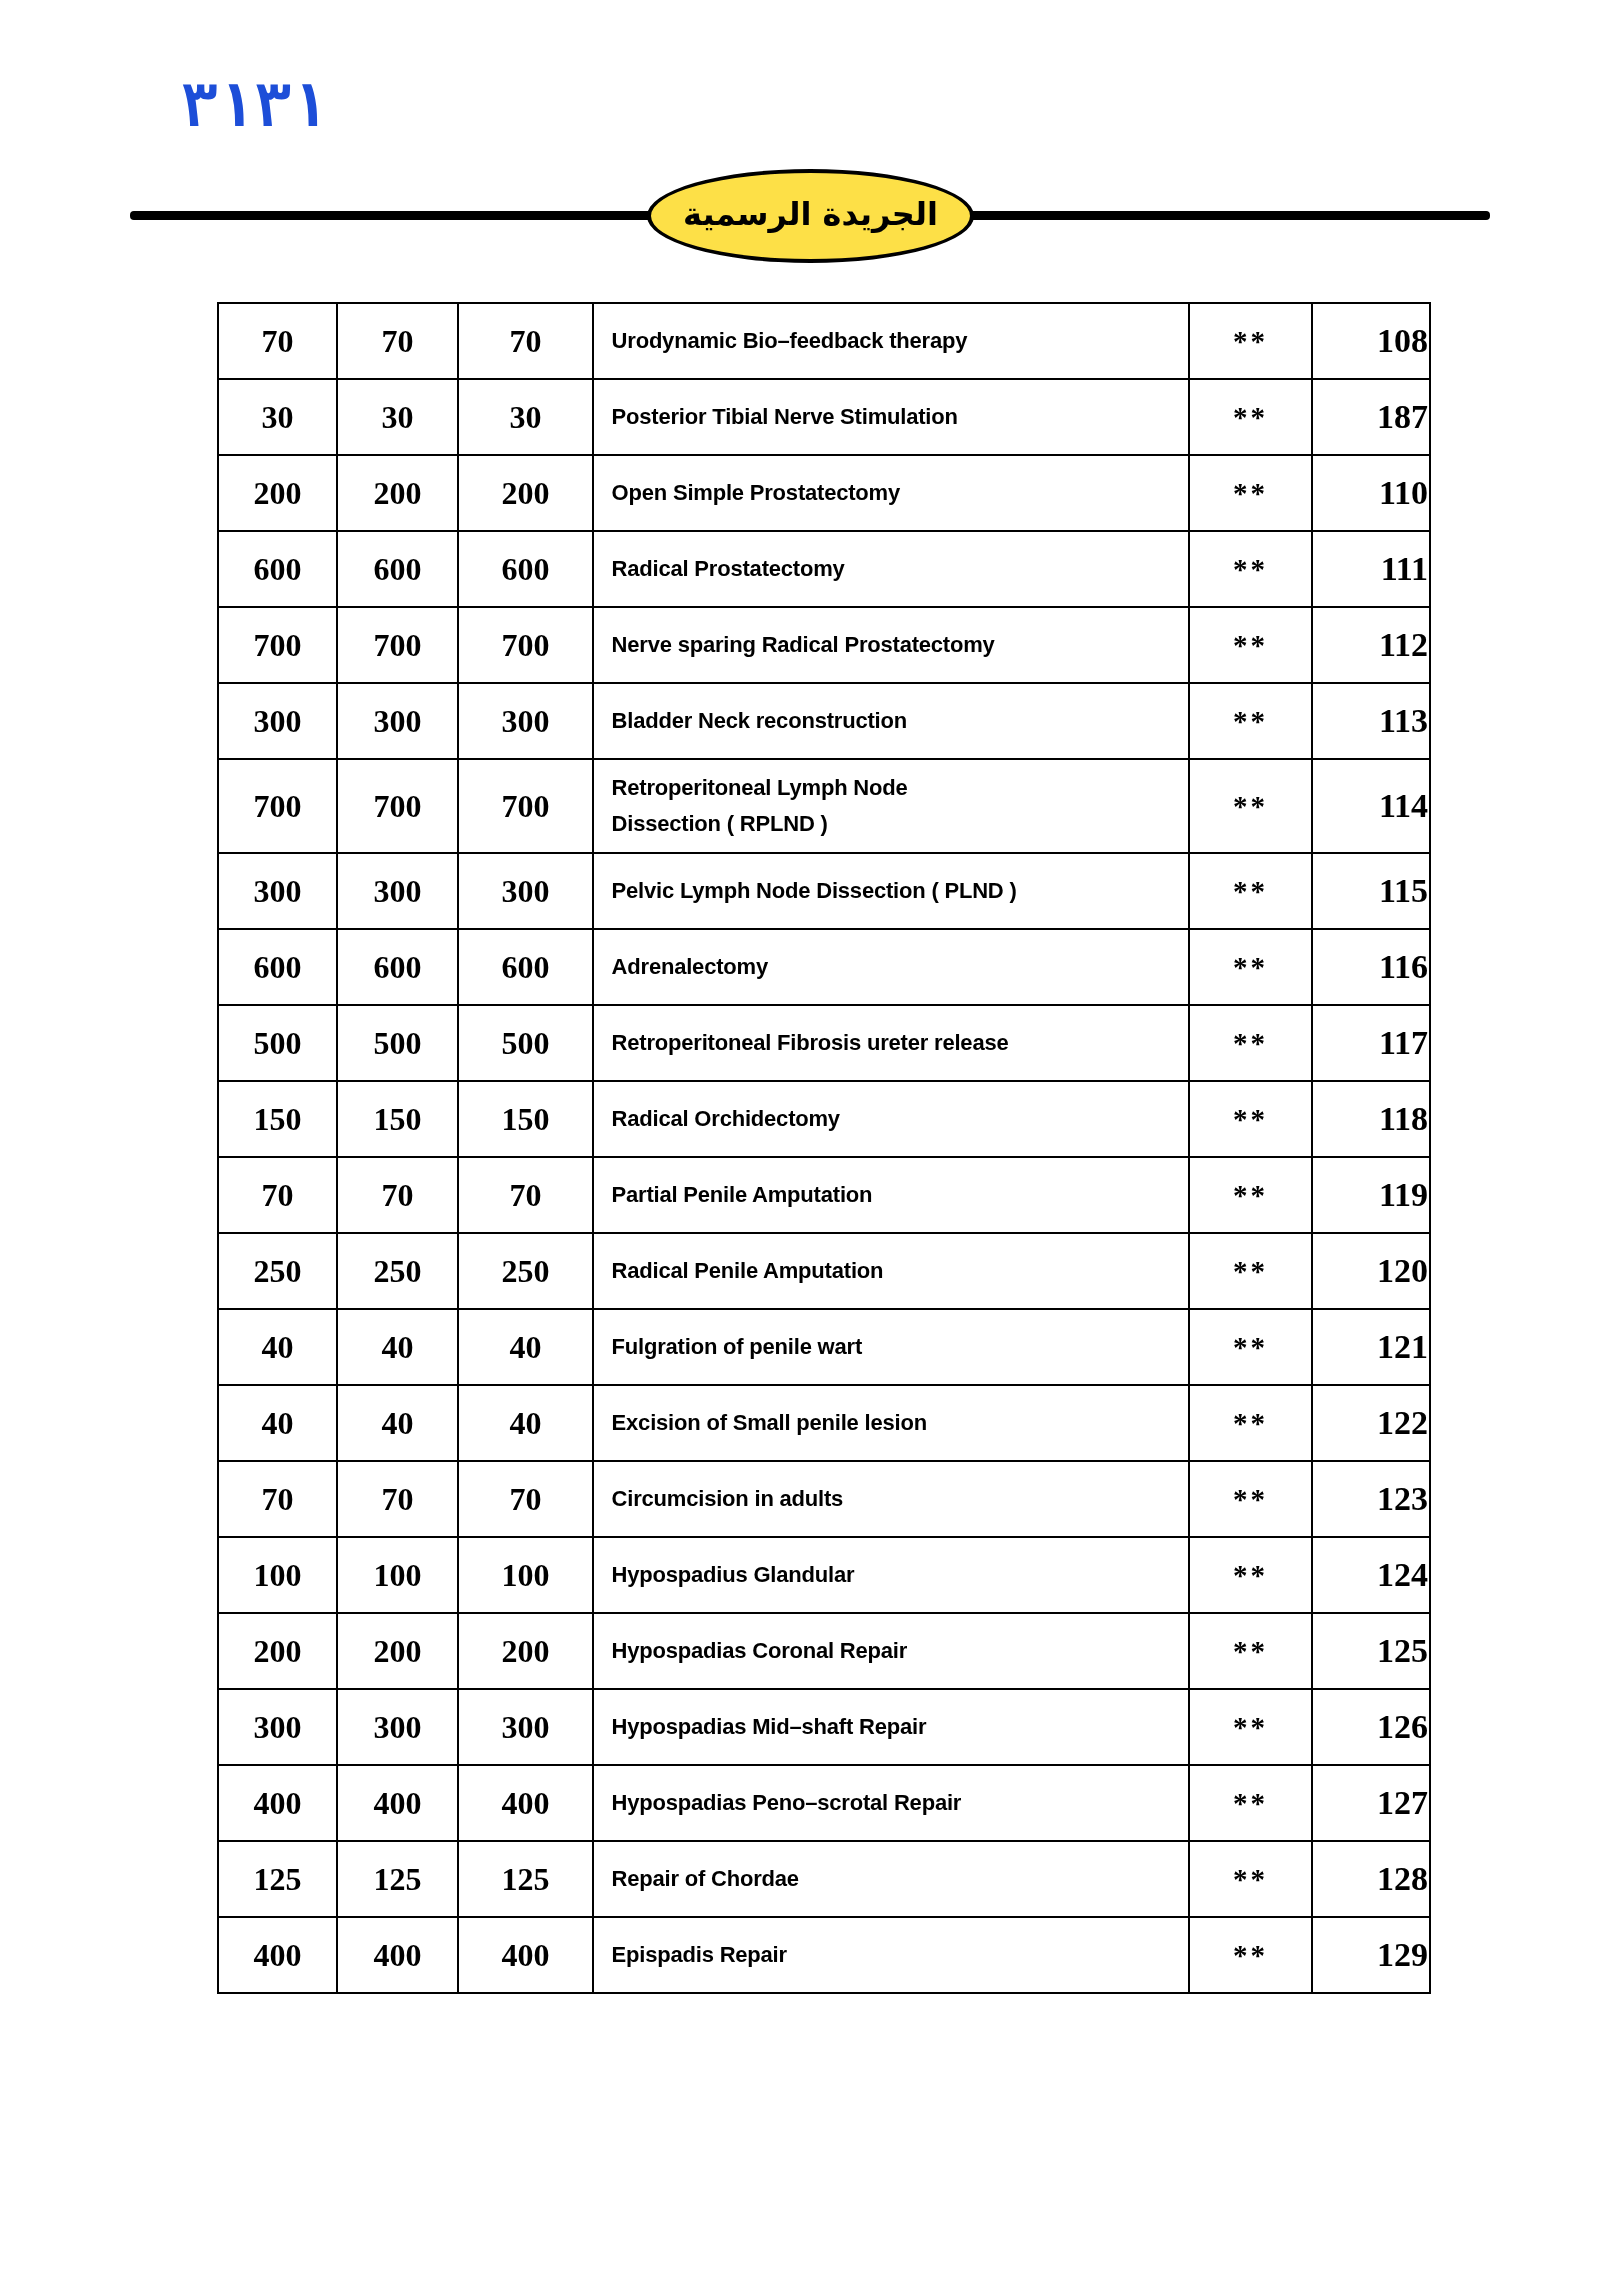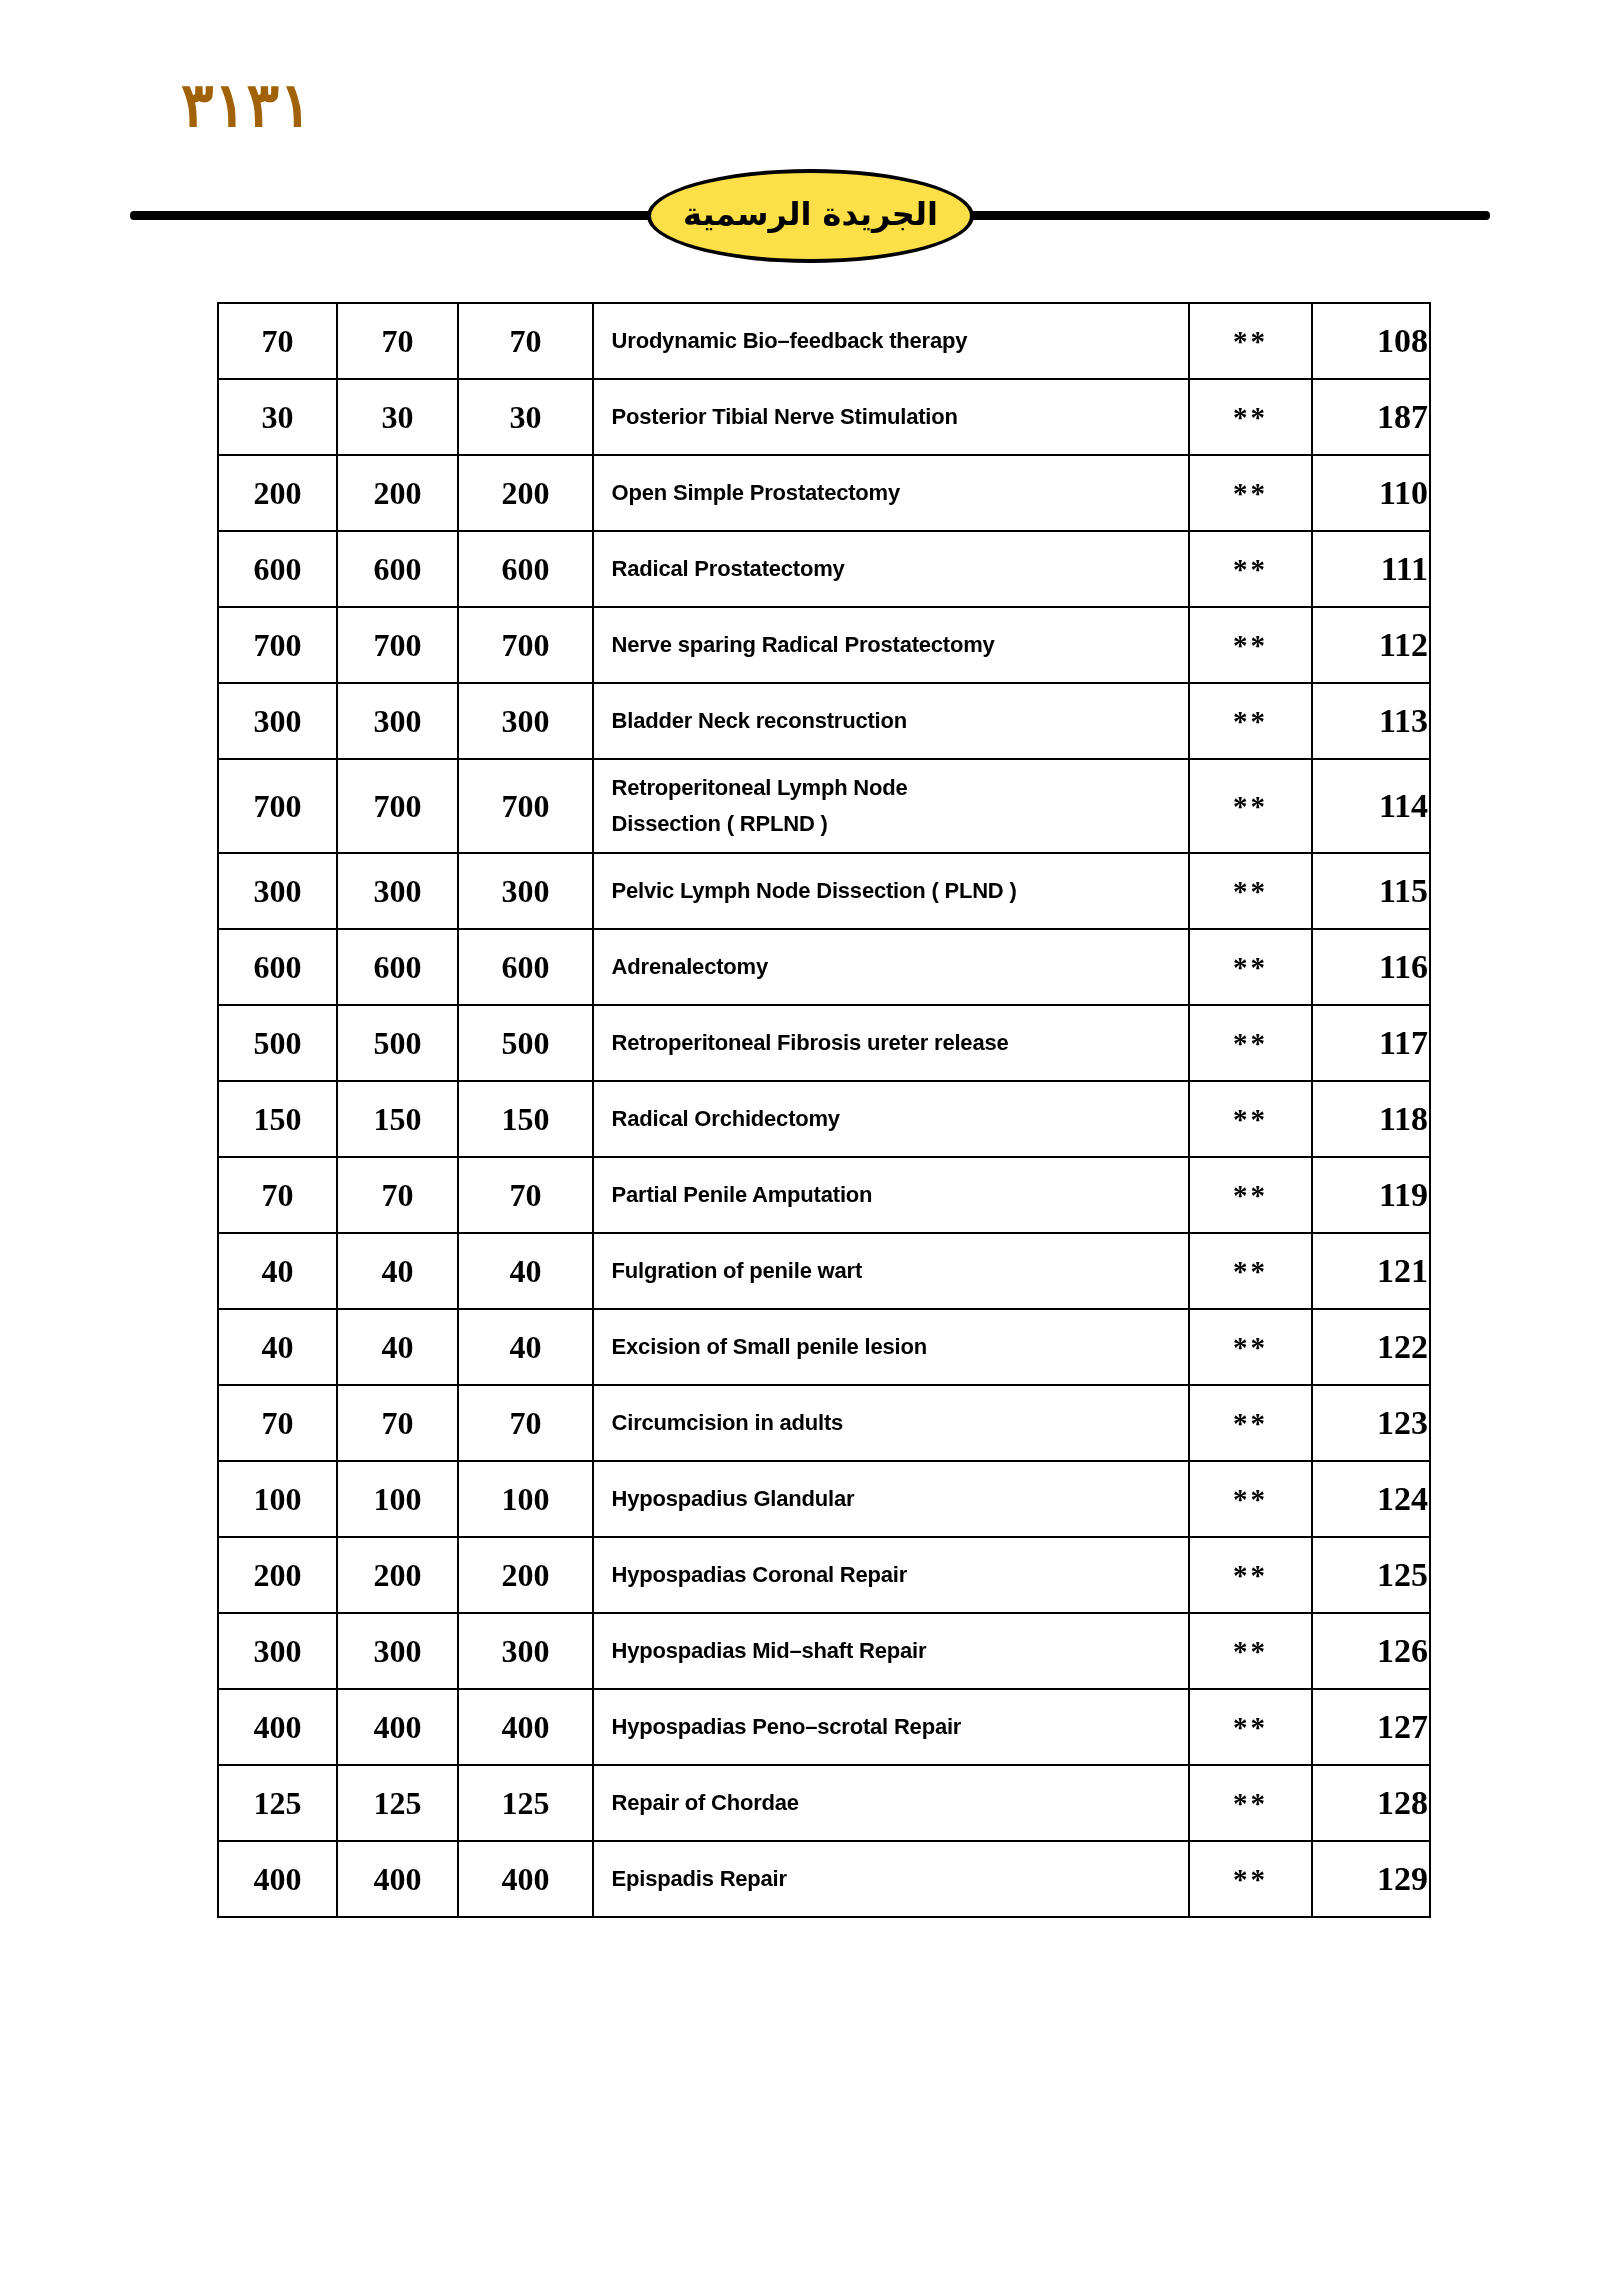--- a/index.html
+++ b/index.html
@@ -15,25 +15,25 @@
     background: #ffffff;
     overflow: hidden;
     font-family: "Liberation Serif", serif;
   }
 
   
   .page-number {
     position: absolute;
     top: 69px;
     left: 181px;
-    font-family: Liberation Sans, sans-serif;
+    font-family: Liberation Mono, monospace;
     font-weight: 800;
     font-size: 61px;
     letter-spacing: 5.9px;
-    color: #a16207;
+    color: #1d4ed8;
   }
   .header-rule {
     position: absolute;
     top: 211px;
     left: 130px;
     width: 1360px;
     height: 8.8px;
     background: #000;
     border-radius: 3.9px;
   }
@@ -226,20 +226,28 @@
     </tr>
         <tr>
       <td class="fee-cell">70</td>
       <td class="fee-cell">70</td>
       <td class="fee-cell">70</td>
       <td class="procedure-cell">Partial Penile Amputation</td>
       <td class="stars-cell">**</td>
       <td class="rownum-cell">119</td>
     </tr>
         <tr>
+      <td class="fee-cell">250</td>
+      <td class="fee-cell">250</td>
+      <td class="fee-cell">250</td>
+      <td class="procedure-cell">Radical Penile Amputation</td>
+      <td class="stars-cell">**</td>
+      <td class="rownum-cell">120</td>
+    </tr>
+        <tr>
       <td class="fee-cell">40</td>
       <td class="fee-cell">40</td>
       <td class="fee-cell">40</td>
       <td class="procedure-cell">Fulgration of penile wart</td>
       <td class="stars-cell">**</td>
       <td class="rownum-cell">121</td>
     </tr>
         <tr>
       <td class="fee-cell">40</td>
       <td class="fee-cell">40</td>

